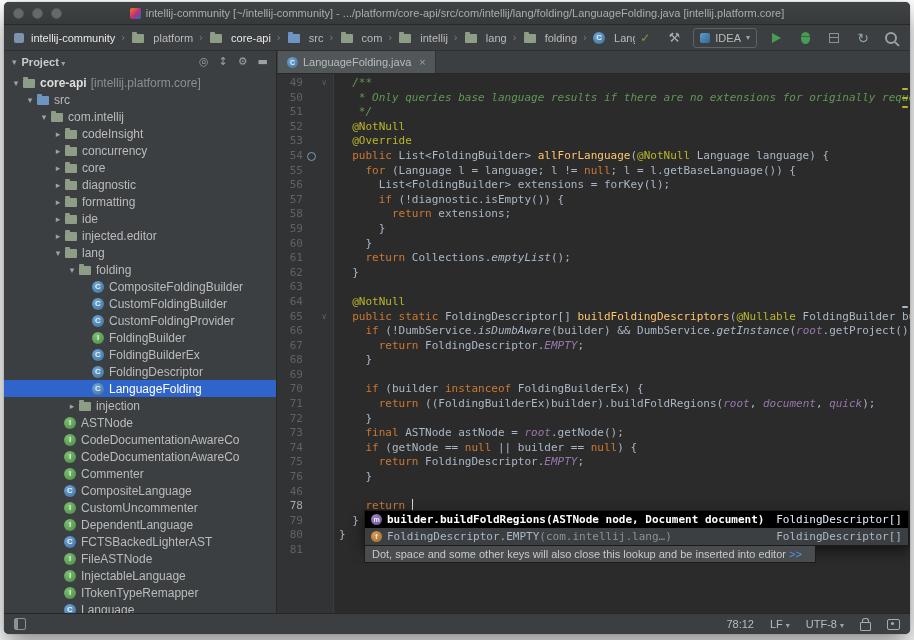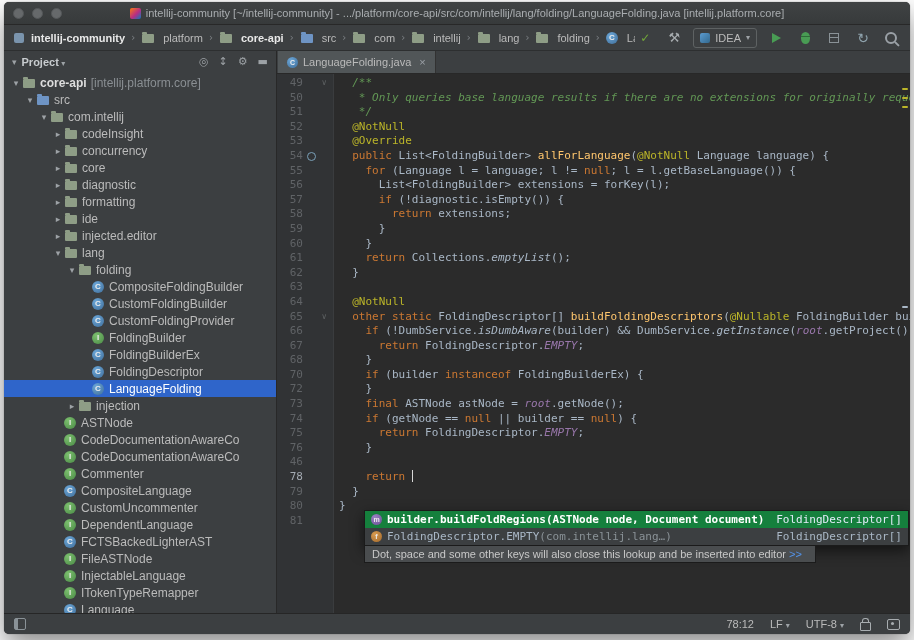--- a/index.html
+++ b/index.html
@@ -8,21 +8,21 @@
   
   .titlebar{height:22px;flex:none;background:linear-gradient(#404344,#373A3B);border-bottom:1px solid #282828;position:relative;display:flex;align-items:center;}
   .traffic{display:flex;gap:8px;margin-left:9px;z-index:2;}
   .tl{width:11px;height:11px;border-radius:50%;background:#66696B;border:1px solid #55585A;box-sizing:border-box;}
   .title-wrap{position:absolute;left:0;right:0;text-align:center;font-size:11px;color:#A9ADB0;white-space:nowrap;overflow:hidden;display:flex;justify-content:center;align-items:center;gap:5px;}
   .app-logo{width:11px;height:11px;border-radius:2px;flex:none;background:linear-gradient(135deg,#F97A12,#B92D83 55%,#0A7BBB);}
   
   .navbar{height:25px;flex:none;background:#3C3F41;border-bottom:1px solid #2D2F30;display:flex;align-items:center;padding:0 8px;}
   .crumbs{display:flex;align-items:center;font-size:11px;color:#BBBBBB;gap:3px;white-space:nowrap;overflow:hidden;}
   .crumb{display:flex;align-items:center;gap:4px;padding:1px 2px;border-radius:2px;}
-  .crumb.b{color:#E8E8E8;font-weight:bold;}
+  .crumb.b{color:#E8E8E8;font-weight:normal;}
   .crumb-sep{color:#7C8084;font-family:"DejaVu Sans",sans-serif;font-size:10px;margin:0 1px;}
   .nav-right{margin-left:auto;display:flex;align-items:center;gap:9px;flex:none;}
   .tb{width:20px;height:18px;display:flex;align-items:center;justify-content:center;color:#A8ADB0;font-family:"DejaVu Sans",sans-serif;font-size:13px;border-radius:2px;}
   [data-name="inspect-code-icon"]{color:#73A839;font-size:12px;}
   [data-name="sync-icon"]{color:#8FA3AD;font-size:14px;}
   .run-select{display:flex;align-items:center;gap:5px;border:1px solid #5E6263;border-radius:3px;height:18px;padding:0 6px;font-size:11px;color:#BBBBBB;}
   .run-cfg-icon{width:10px;height:10px;border-radius:2px;background:linear-gradient(135deg,#5B9BD0,#33698F);}
   .sel-caret{font-family:"DejaVu Sans",sans-serif;font-size:8px;color:#9DA2A6;}
   .shape-play{width:0;height:0;border-left:9px solid #499C54;border-top:5px solid transparent;border-bottom:5px solid transparent;}
   .shape-bug{width:9px;height:12px;border-radius:5px/6px;background:#499C54;position:relative;}
@@ -83,21 +83,21 @@
   .s-fld{color:#9876AA;font-style:italic;}
   .s-stc{color:#A9B7C6;font-style:italic;}
   .caret{display:inline-block;width:1px;height:12px;background:#D8D8D8;vertical-align:-2px;}
   .stripe{position:absolute;right:0;top:0;bottom:0;width:10px;}
   .mark{position:absolute;right:2px;width:6px;height:2px;border-radius:1px;}
   
   .popup{position:absolute;left:360px;top:508px;width:545px;z-index:10;font-family:"DejaVu Sans Mono",monospace;}
   .p-rows{background:#3C3F41;border:1px solid #1B1B1B;box-shadow:0 5px 14px rgba(0,0,0,.55);}
   .prow{display:flex;align-items:center;height:17px;padding:0 6px;font-size:11px;color:#A9B7C6;}
   .prow .cir{width:11px;height:11px;font-size:7px;line-height:11px;}
-  .psel{background:#15803d;color:#FFFFFF;}
+  .psel{background:#000000;color:#FFFFFF;}
   .psel .ptext{font-weight:bold;color:#FFFFFF;}
   .psel .ptype{color:#E4ECFA;}
   .pnote{color:#8A9297;overflow:hidden;white-space:nowrap;}
   .ptype{margin-left:auto;color:#A9B7C6;padding-left:10px;flex:none;}
   .pop-method{background:radial-gradient(circle at 35% 30%,#9B82C4,#6A4E93);}
   .pop-field{background:radial-gradient(circle at 35% 30%,#D89B50,#A3692B);}
   .p-hint{width:452px;box-sizing:border-box;margin-top:0;background:#4A4D4F;border:1px solid #1B1B1B;border-top:none;
           font-family:"Liberation Sans",sans-serif;font-size:11px;color:#C8C8C8;padding:2px 7px;white-space:nowrap;overflow:hidden;}
   .p-link{color:#5394EC;}
   
@@ -470,41 +470,51 @@
             <div class="cl" data-name="code-line">
               <span class="ln" data-name="line-number">64</span>
               <span class="fd" data-name="gutter-fold-column"></span>
               <span class="cd" data-name="code-text"><span class="s-ann">  @NotNull</span></span>
             </div>
             <div class="cl" data-name="code-line">
               <span class="ln" data-name="line-number">65</span>
               <span class="fd" data-name="gutter-fold-column">
                 <span class="fv" data-name="fold-arrow-icon">∨</span>
               </span>
-              <span class="cd" data-name="code-text"><span class="s-pln">  </span><span class="s-kw">other static </span><span class="s-pln">FoldingDescriptor[] </span><span class="s-mdecl">buildFoldingDescriptors</span><span class="s-pln">(</span><span class="s-ann">@Nullable</span><span class="s-pln"> FoldingBuilder builder</span></span>
+              <span class="cd" data-name="code-text"><span class="s-pln">  </span><span class="s-kw">public static </span><span class="s-pln">FoldingDescriptor[] </span><span class="s-mdecl">buildFoldingDescriptors</span><span class="s-pln">(</span><span class="s-ann">@Nullable</span><span class="s-pln"> FoldingBuilder builder</span></span>
             </div>
             <div class="cl" data-name="code-line">
               <span class="ln" data-name="line-number">66</span>
               <span class="fd" data-name="gutter-fold-column"></span>
               <span class="cd" data-name="code-text"><span class="s-pln">    </span><span class="s-kw">if</span><span class="s-pln"> (!DumbService.</span><span class="s-stc">isDumbAware</span><span class="s-pln">(builder) &amp;&amp; DumbService.</span><span class="s-stc">getInstance</span><span class="s-pln">(</span><span class="s-fld">root</span><span class="s-pln">.getProject()).isDu</span></span>
             </div>
             <div class="cl" data-name="code-line">
               <span class="ln" data-name="line-number">67</span>
               <span class="fd" data-name="gutter-fold-column"></span>
               <span class="cd" data-name="code-text"><span class="s-pln">      </span><span class="s-kw">return</span><span class="s-pln"> FoldingDescriptor.</span><span class="s-fld">EMPTY</span><span class="s-pln">;</span></span>
             </div>
             <div class="cl" data-name="code-line">
               <span class="ln" data-name="line-number">68</span>
               <span class="fd" data-name="gutter-fold-column"></span>
               <span class="cd" data-name="code-text"><span class="s-pln">    }</span></span>
             </div>
             <div class="cl" data-name="code-line">
+              <span class="ln" data-name="line-number">69</span>
+              <span class="fd" data-name="gutter-fold-column"></span>
+              <span class="cd" data-name="code-text"></span>
+            </div>
+            <div class="cl" data-name="code-line">
               <span class="ln" data-name="line-number">70</span>
               <span class="fd" data-name="gutter-fold-column"></span>
               <span class="cd" data-name="code-text"><span class="s-pln">    </span><span class="s-kw">if</span><span class="s-pln"> (builder </span><span class="s-kw">instanceof</span><span class="s-pln"> FoldingBuilderEx) {</span></span>
+            </div>
+            <div class="cl" data-name="code-line">
+              <span class="ln" data-name="line-number">71</span>
+              <span class="fd" data-name="gutter-fold-column"></span>
+              <span class="cd" data-name="code-text"><span class="s-pln">      </span><span class="s-kw">return</span><span class="s-pln"> ((FoldingBuilderEx)builder).buildFoldRegions(</span><span class="s-fld">root</span><span class="s-pln">, </span><span class="s-fld">document</span><span class="s-pln">, </span><span class="s-fld">quick</span><span class="s-pln">);</span></span>
             </div>
             <div class="cl" data-name="code-line">
               <span class="ln" data-name="line-number">72</span>
               <span class="fd" data-name="gutter-fold-column"></span>
               <span class="cd" data-name="code-text"><span class="s-pln">    }</span></span>
             </div>
             <div class="cl" data-name="code-line">
               <span class="ln" data-name="line-number">73</span>
               <span class="fd" data-name="gutter-fold-column"></span>
               <span class="cd" data-name="code-text"><span class="s-pln">    </span><span class="s-kw">final</span><span class="s-pln"> ASTNode astNode = </span><span class="s-fld">root</span><span class="s-pln">.getNode();</span></span>

